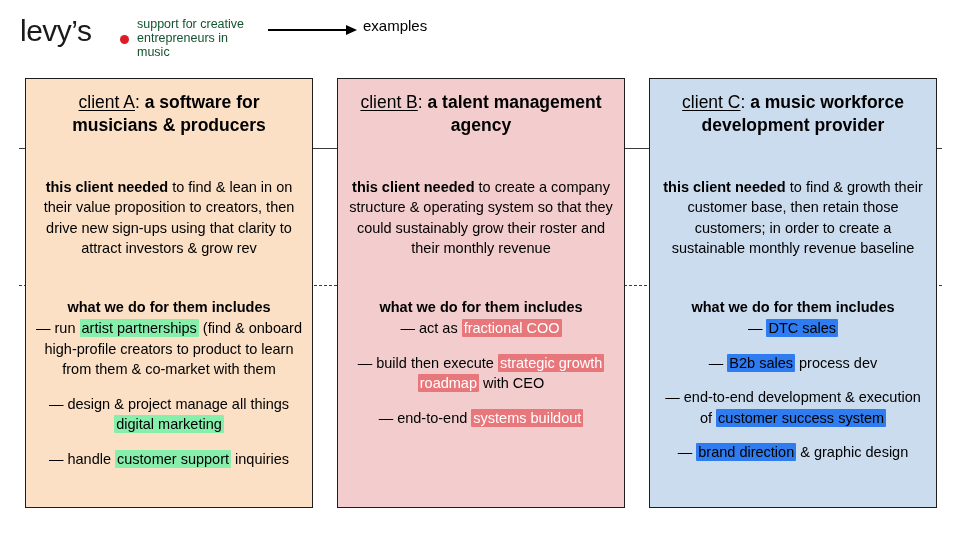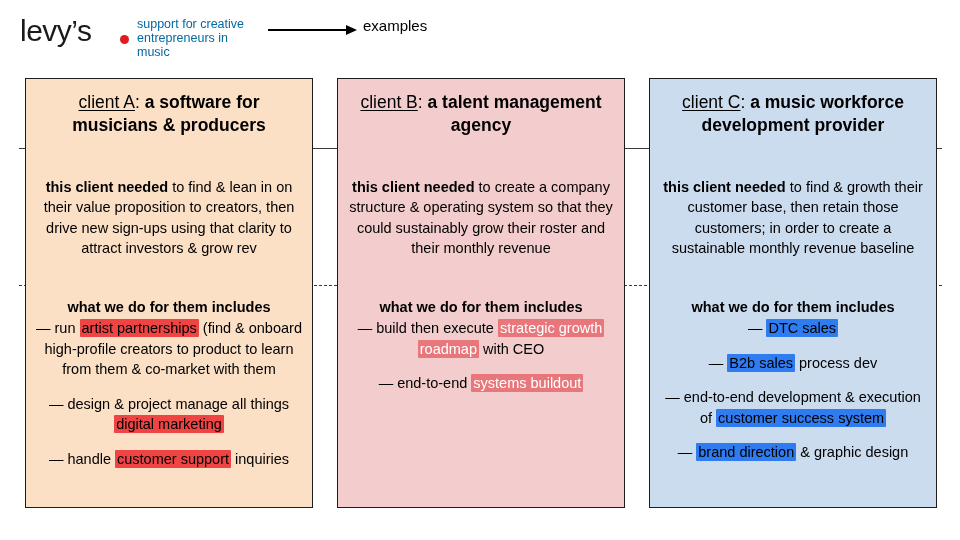--- a/index.html
+++ b/index.html
@@ -36,21 +36,21 @@
     width: 9px; height: 9px;
     border-radius: 50%;
     background: #e01b24;
   }
   #tagline {
     position: absolute;
     left: 137px; top: 17px;
     width: 126px;
     font-size: 12.5px;
     line-height: 14px;
-    color: #0369a1;
+    color: #14532d;
   }
   #arrow-wrap {
     position: absolute;
     left: 268px; top: 24px;
     width: 92px; height: 12px;
   }
   #arrow-line {
     position: absolute;
     left: 0; top: 5px;
     width: 80px; height: 1.6px;
@@ -165,21 +165,21 @@
   }
   .do-item:last-child { margin-bottom: 0; }
 
   
   mark.hl {
     padding: 1px 2px;
     border-radius: 1px;
     box-decoration-break: clone;
     -webkit-box-decoration-break: clone;
   }
-  mark.hl-orange { background: #ef4444; color: #000000; }
+  mark.hl-orange { background: #86efac; color: #000000; }
   mark.hl-red    { background: #e8777c; color: #ffffff; }
   mark.hl-blue   { background: #2f7bf0; color: #000000; }
 </style>
 </head>
 <body>
 
 <div id="header">
   <div id="brand">levy’s</div>
   <div id="brand-dot"></div>
   <div id="tagline">support for creative entrepreneurs in music</div>
@@ -220,20 +220,21 @@
         <span class="title-underline">client B</span><span class="title-colon">:</span><span> a talent management agency</span>
       </div>
     </div>
     <div class="cell cell-need">
       <div class="need-text">
         <span class="need-lead">this client needed</span><span> to create a company structure &amp; operating system so that they could sustainably grow their roster and their monthly revenue</span>
       </div>
     </div>
     <div class="cell cell-do">
       <p class="do-head">what we do for them includes</p>
+      <p class="do-item"><span>— act as </span><mark class="hl hl-red">fractional COO</mark><span></span></p>
       <p class="do-item"><span>— build then execute </span><mark class="hl hl-red">strategic growth roadmap</mark><span> with CEO</span></p>
       <p class="do-item"><span>— end-to-end </span><mark class="hl hl-red">systems buildout</mark><span></span></p>
     </div>
   </div>
 
   <div class="col" id="col-c">
     <div class="cell cell-title">
       <div class="title-text">
         <span class="title-underline">client C</span><span class="title-colon">:</span><span> a music workforce development provider</span>
       </div>

